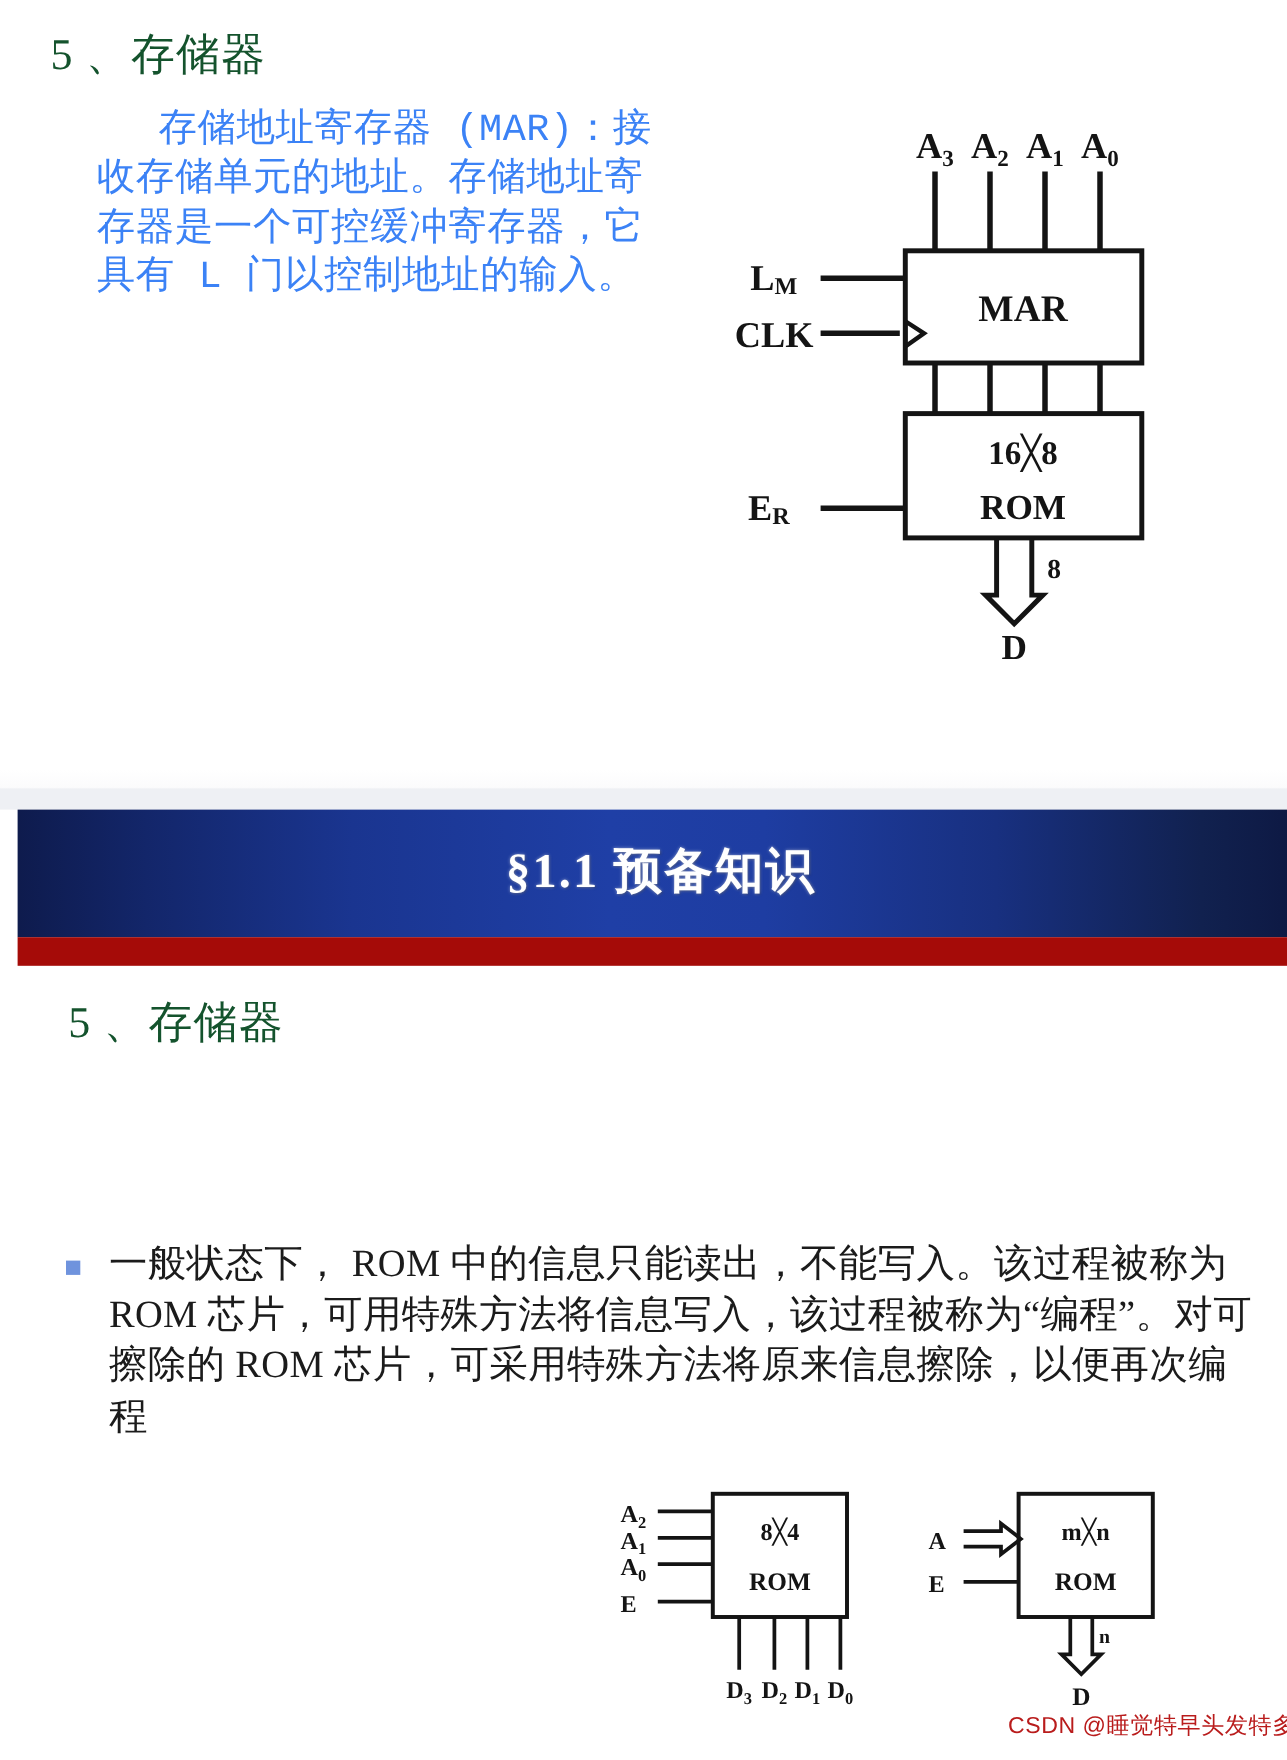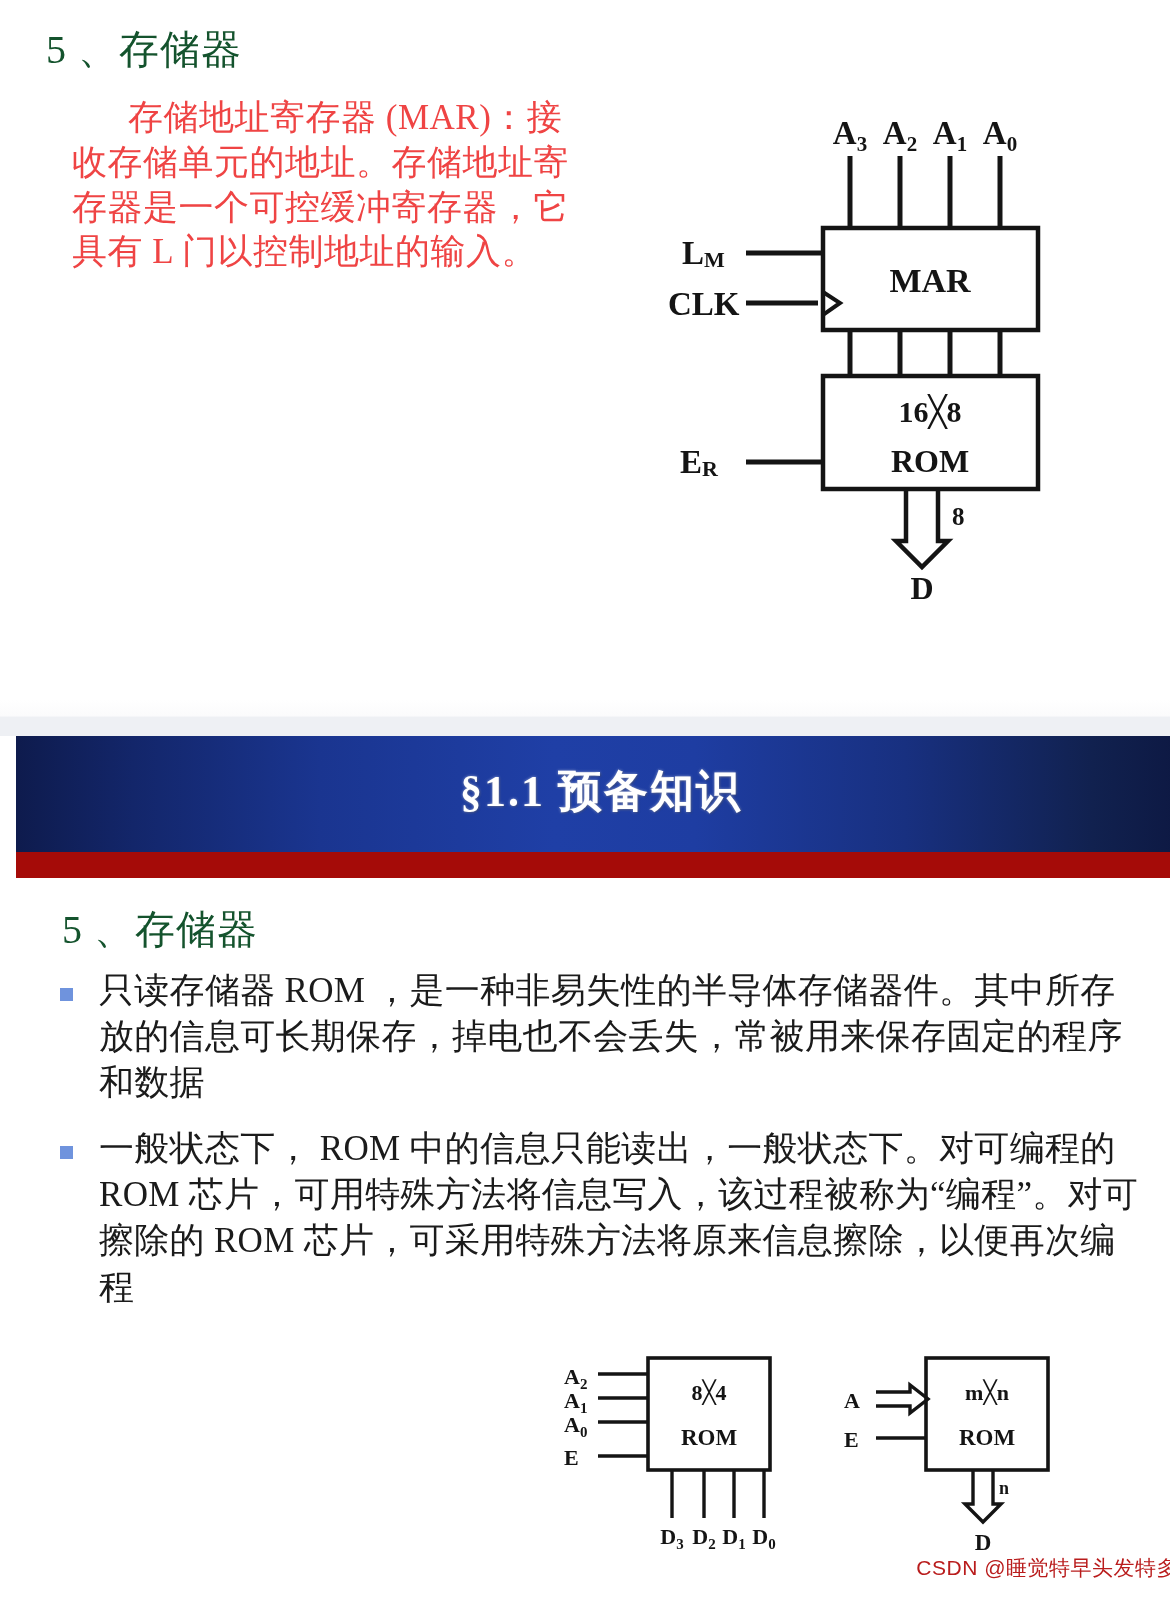--- a/index.html
+++ b/index.html
@@ -26,28 +26,28 @@
     color: #14532d;
     font-size: 40px;
     letter-spacing: 1px;
     white-space: nowrap;
     font-family: "Liberation Serif", "DejaVu Serif", serif;
   }
   #slide-top .sec-title { left: 46px; top: 22px; }
 
   #mar-paragraph {
     position: absolute;
-    left: 72px;
+    left: 88px;
     top: 96px;
     width: 520px;
-    color: #ef4444;
+    color: #3b82f6;
     font-size: 35px;
     line-height: 1.28;
     text-indent: 56px;
-    font-family: Liberation Serif, serif;
+    font-family: Liberation Mono, monospace;
     letter-spacing: 0.5px;
   }
 
   
   #slide-gap {
     position: absolute;
     left: 0; top: 700px;
     width: 1170px; height: 36px;
     background: linear-gradient(180deg, #ffffff 0%, #fbfbfc 44%, #eef0f4 48%, #eef0f4 100%);
   }
@@ -189,28 +189,24 @@
 
 <div id="slide-bottom">
 
   <div id="banner">
     <div id="banner-title">§1.1  预备知识</div>
   </div>
   <div id="banner-rule"></div>
 
   <div class="sec-title">5 、存储器</div>
 
-  <div class="bullet-row" id="bullet-1">
-    <span class="bullet-marker"></span>
-    <span class="bullet-text">只读存储器 ROM ，是一种非易失性的半导体存储器件。其中所存放的信息可长期保存，掉电也不会丢失，常被用来保存固定的程序和数据</span>
-  </div>
 
   <div class="bullet-row" id="bullet-2">
     <span class="bullet-marker"></span>
-    <span class="bullet-text">一般状态下， ROM 中的信息只能读出，一般状态下。对可编程的 ROM 芯片，可用特殊方法将信息写入，该过程被称为“编程”。对可擦除的 ROM 芯片，可采用特殊方法将原来信息擦除，以便再次编程</span>
+    <span class="bullet-text">一般状态下， ROM 中的信息只能读出，不能写入。该过程被称为 ROM 芯片，可用特殊方法将信息写入，该过程被称为“编程”。对可擦除的 ROM 芯片，可采用特殊方法将原来信息擦除，以便再次编程</span>
   </div>
 
   <div id="rom-diagrams">
     <svg width="620" height="230" viewBox="0 0 620 230" xmlns="http://www.w3.org/2000/svg">
 
       <g fill="none" stroke="#141414" stroke-width="3.4">
         <rect x="112" y="26" width="122" height="112" stroke-width="3.6"></rect>
         <line x1="62" y1="42" x2="112" y2="42"></line>
         <line x1="62" y1="66" x2="112" y2="66"></line>
         <line x1="62" y1="90" x2="112" y2="90"></line>

